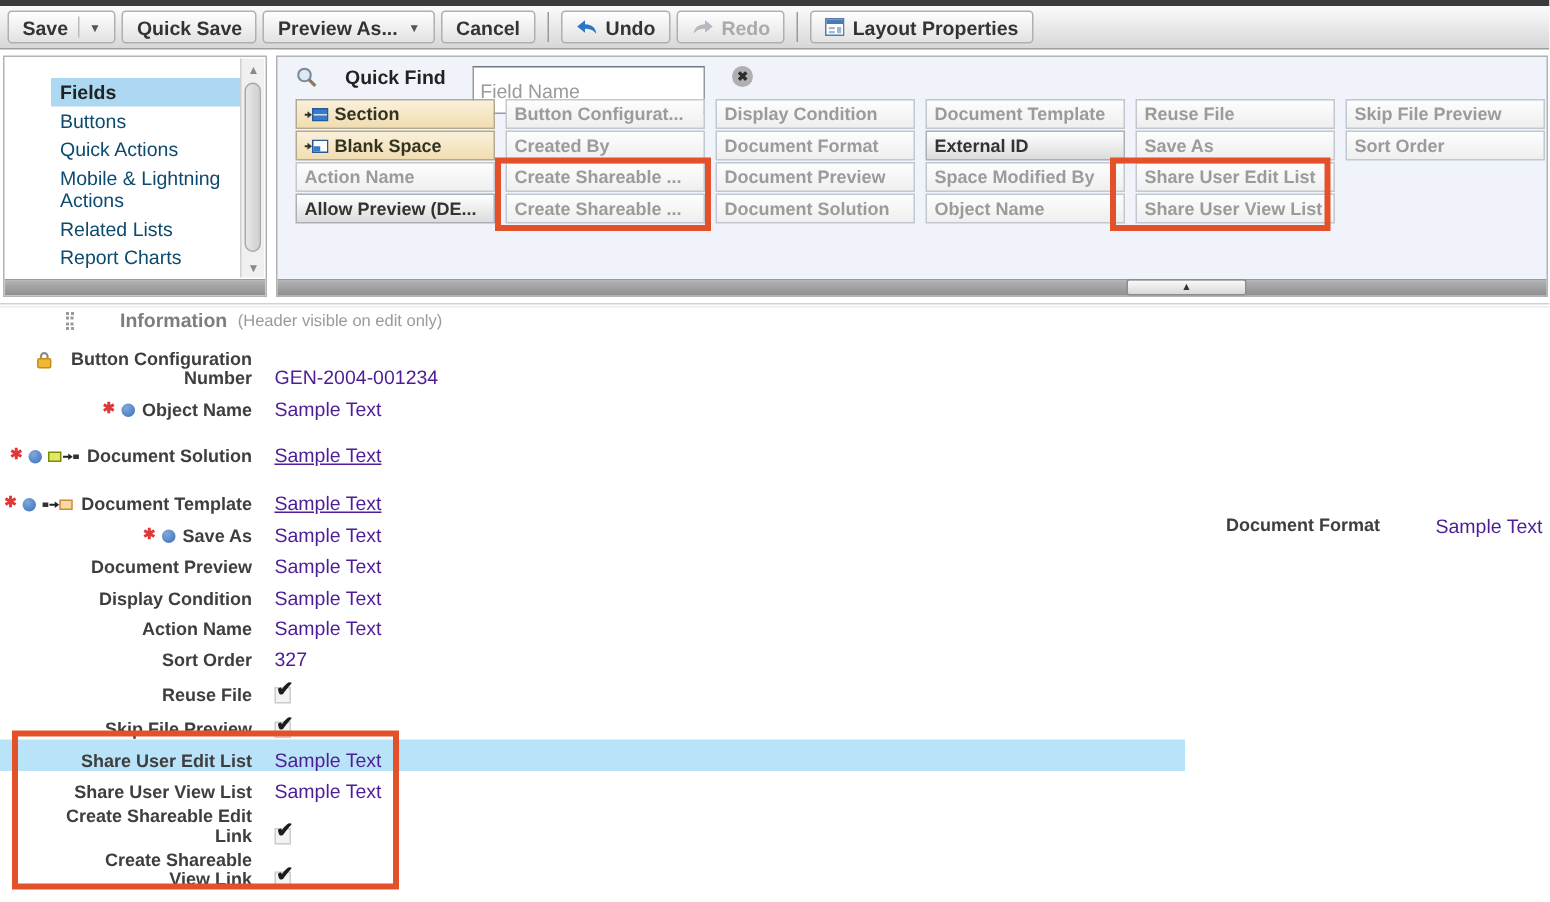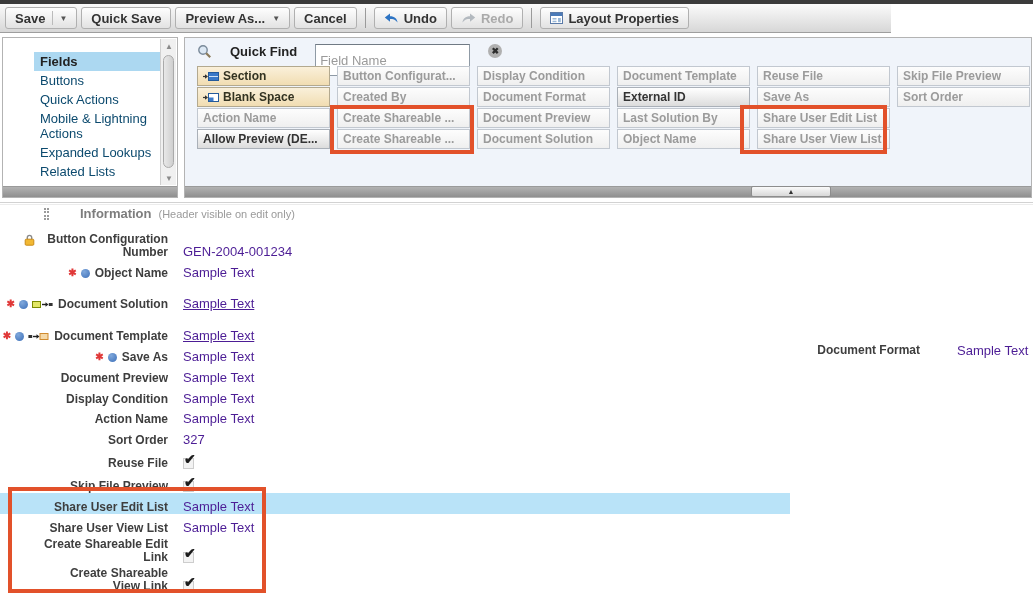--- a/index.html
+++ b/index.html
@@ -1,21 +1,21 @@
 <!DOCTYPE html>
 <html><head>
 <meta charset="utf-8">
 <style>
   * { box-sizing: border-box; margin: 0; padding: 0; }
   html,body { width:1033px; height:601px; overflow:hidden; background:#fff;
     font-family:"Liberation Sans", sans-serif; position:relative; }
 
   
   .topstrip { position:absolute; left:0; top:0; width:1033px; height:4px; background:#3b3b3b; }
-  .toolbar { position:absolute; left:0; top:4px; width:891px; height:29px;
+  .toolbar { position:absolute; left:0; top:4px; width:1033px; height:29px;
     background:linear-gradient(#fbfbfb,#d7d7d7); border-bottom:1px solid #9e9e9e;
     display:flex; align-items:center; padding-left:5px; }
   .tbtn { height:22px; background:linear-gradient(#fefefe,#e2e2e2); border:1px solid #b0b0b0;
     border-radius:3px; font-size:13px; font-weight:bold; color:#333; padding:0 9px;
     display:flex; align-items:center; gap:5px; margin-right:4px; cursor:pointer; white-space:nowrap; }
   .tbtn .caret { font-size:8px; color:#555; border-left:1px solid #bbb; padding-left:6px; margin-left:2px; height:14px; display:flex; align-items:center; }
   .tbtn.disabled { color:#aaa; }
   .tsep { width:1px; height:20px; background:#9a9a9a; margin:0 8px 0 4px; }
   .undo-ic, .redo-ic { width:15px; height:11px; display:inline-block; }
 
@@ -142,21 +142,20 @@
     <span>Layout Properties</span>
   </div>
 </div>
 
 <div class="sidebar">
   <div class="sidebar-list">
     <div class="sb-item sel">Fields</div>
     <div class="sb-item">Buttons</div>
     <div class="sb-item">Quick Actions</div>
     <div class="sb-item">Mobile &amp; Lightning Actions</div>
-    <div class="sb-item">Expanded Lookups</div>
     <div class="sb-item">Related Lists</div>
     <div class="sb-item">Report Charts</div>
   </div>
   <div class="sb-scroll">
     <div class="sb-arrow" style="top:0;">▲</div>
     <div class="sb-thumb"></div>
     <div class="sb-arrow" style="bottom:0;">▼</div>
   </div>
   <div class="graystrip"></div>
 </div>
@@ -226,21 +225,21 @@
     <div class="pi pi-used">
         <span>Action Name</span>
       </div>
     <div class="pi pi-used">
         <span>Create Shareable ...</span>
       </div>
     <div class="pi pi-used">
         <span>Document Preview</span>
       </div>
     <div class="pi pi-used">
-        <span>Last Solution By</span>
+        <span>Space Modified By</span>
       </div>
     <div class="pi pi-used">
         <span>Share User Edit List</span>
       </div>
     <div class="pi pi-empty"></div>
 
     <div class="pi pi-avail">
         <span>Allow Preview (DE...</span>
       </div>
     <div class="pi pi-used">

